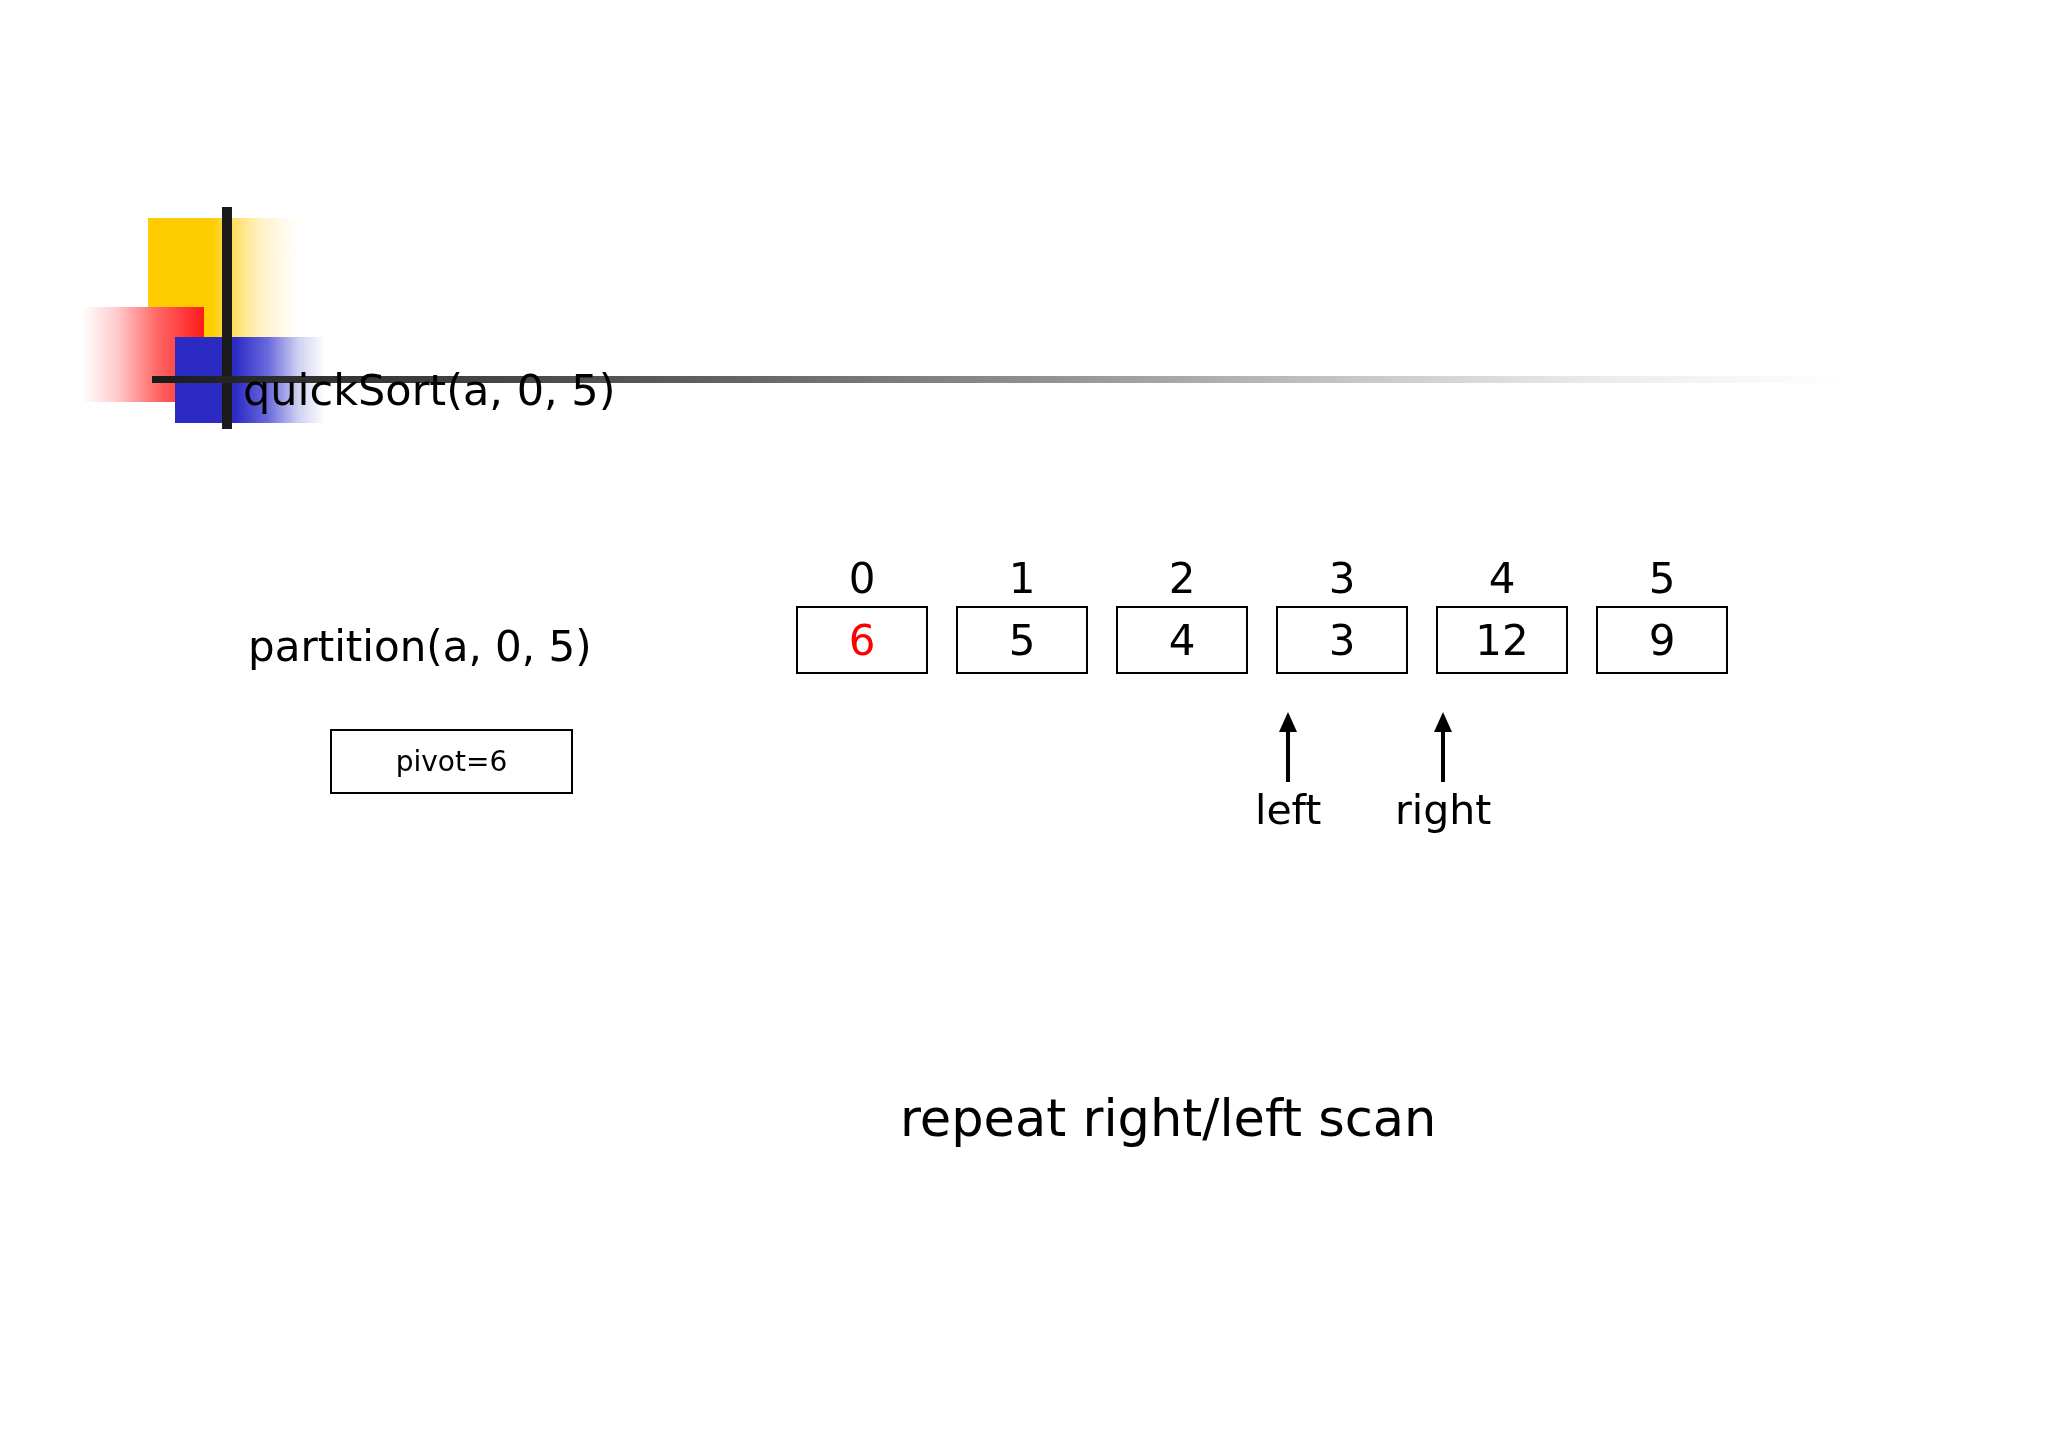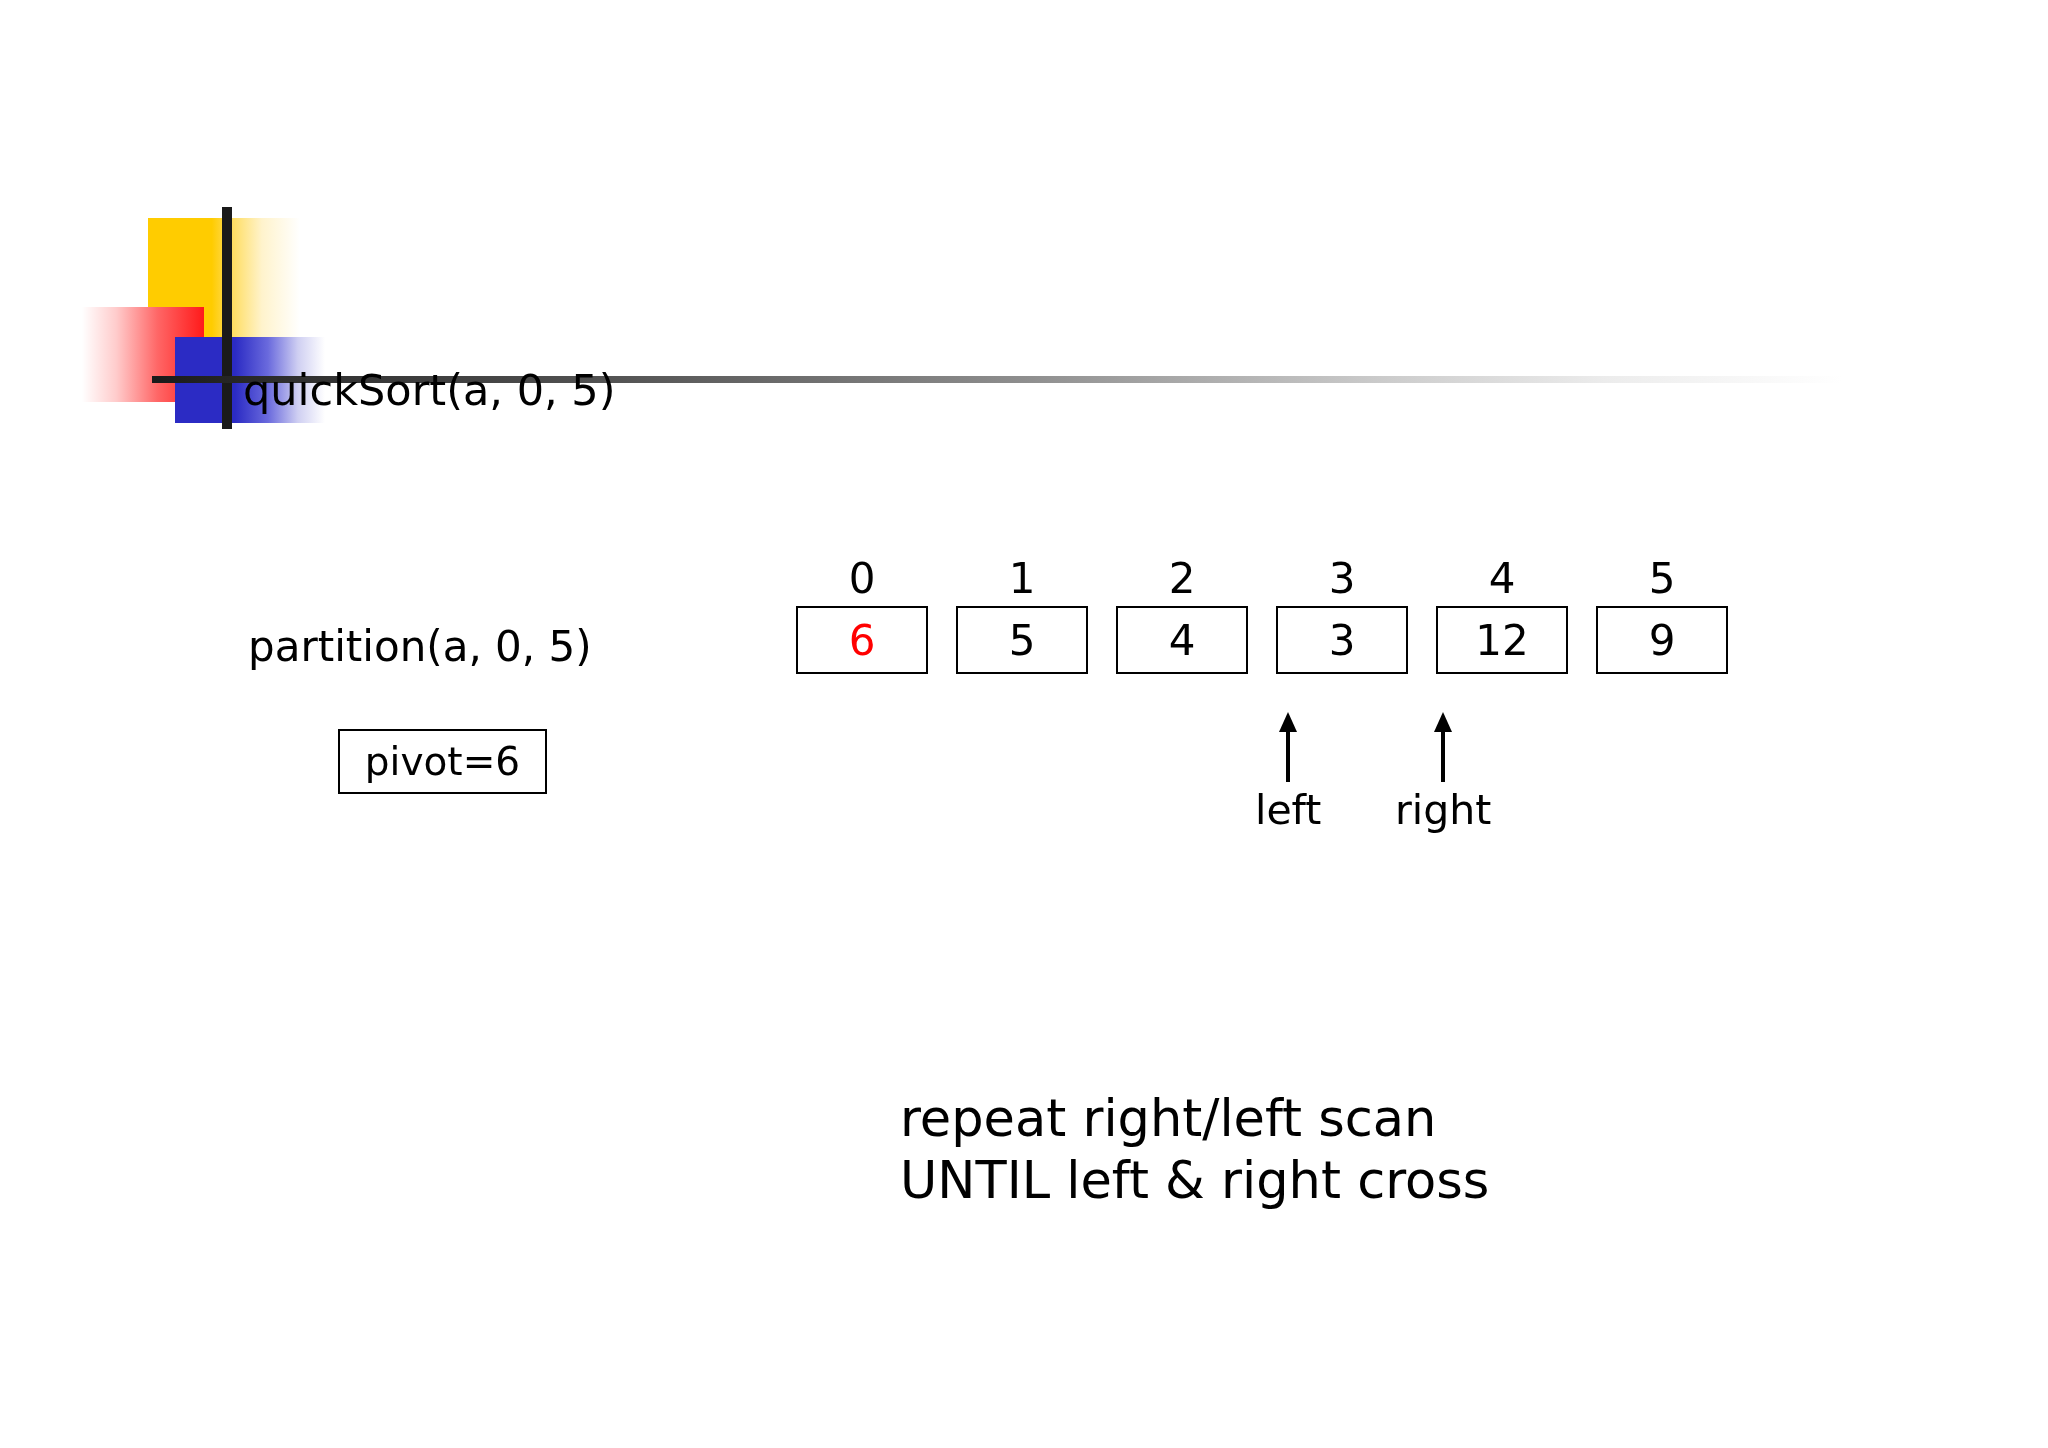--- a/index.html
+++ b/index.html
@@ -74,29 +74,28 @@
     position: absolute;
     left: 248px;
     top: 622px;
     font-size: 42px;
     white-space: nowrap;
   }
   .pivot-box {
     position: absolute;
     left: 330px;
     top: 729px;
-    width: 209px;
+    width: 243px;
     height: 65px;
     border: 2px solid #000000;
     box-sizing: border-box;
     display: flex;
     align-items: center;
     justify-content: center;
-    font-size: 39px;
-    margin-left: 8px;
+    font-size: 28px;
   }
   .note-text {
     position: absolute;
     left: 900px;
     top: 1088px;
     font-size: 51px;
     line-height: 1.22;
     white-space: nowrap;
   }
   .note-line { display: block; }
@@ -252,16 +251,15 @@
   <div class="ptr" id="ptr-right">
     <div class="ptr-arrow">
       <div class="head"></div>
       <div class="shaft"></div>
     </div>
     <div class="ptr-label">right</div>
   </div>
 
   <div class="note-text">
     <span class="note-line">repeat right/left scan</span>
-    <span class="note-line">UNTIL left &amp; right cross</span>
   </div>
 
 </div>
 
 </body></html>

